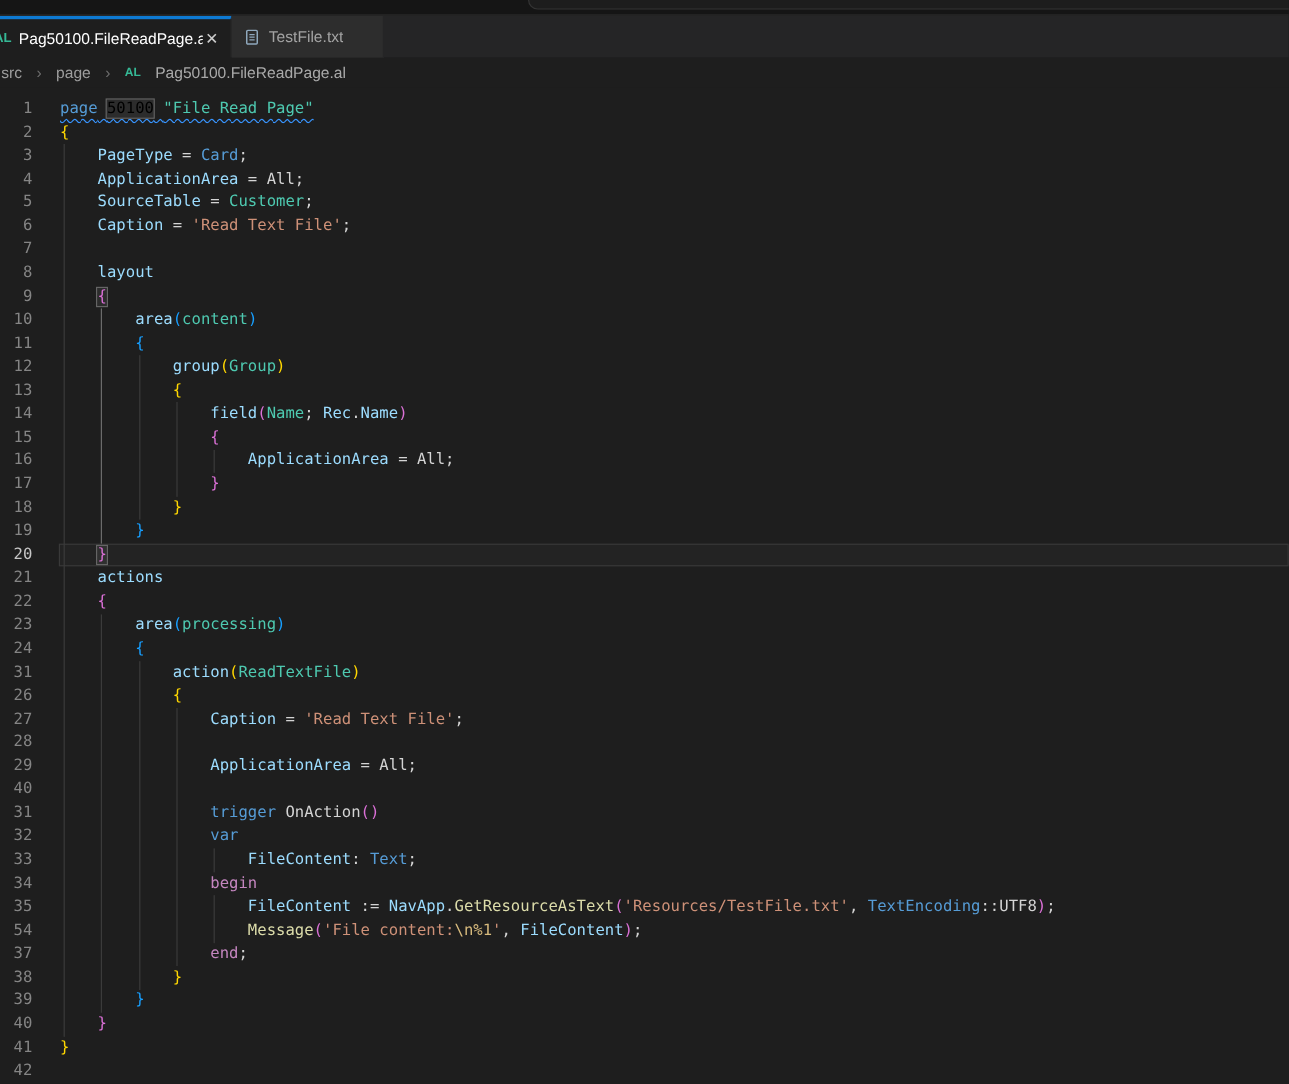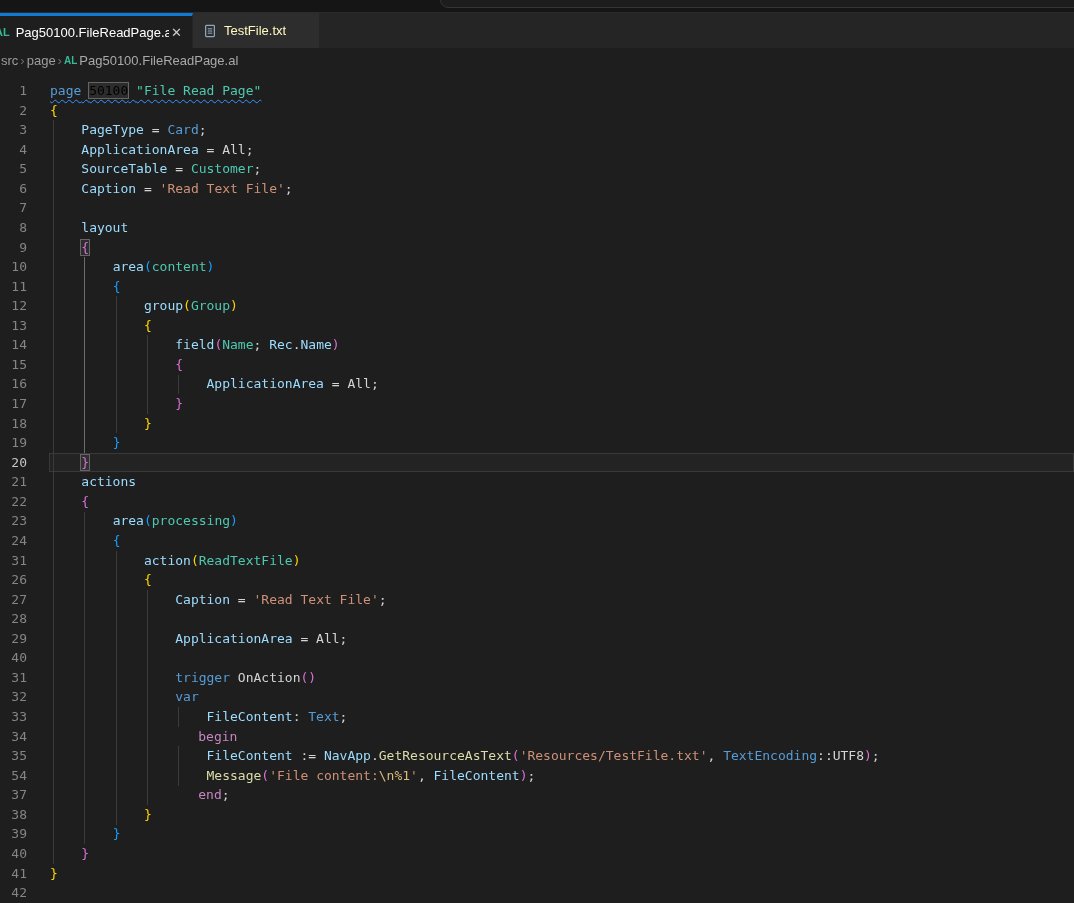--- a/index.html
+++ b/index.html
@@ -10,29 +10,29 @@
   }
   
   .titlebar{position:relative;height:12px;background:#151515;border-bottom:1px solid #2b2b2b;overflow:visible;}
   .cmdbox{position:absolute;left:440px;right:-12px;top:-9px;height:15px;
     background:#1d1d1d;border:1px solid #343434;border-radius:0 0 8px 8px;}
   
   .tabbar{height:35px;background:#252526;display:flex;align-items:stretch;}
   .tab{display:flex;align-items:center;box-sizing:border-box;font-size:13px;cursor:pointer;}
   .tab.active{width:193px;background:#1e1e1e;border-top:3px solid var(--accentBlue);
     padding:0 8px 0 4px;color:#ffffff;overflow:hidden;border-right:1px solid #252526;}
-  .tab.inactive{width:127px;background:#2d2d2d;padding:0 10px;color:#fef9c3;border-right:1px solid #252526;}
+  .tab.inactive{width:127px;background:#2d2d2d;padding:0 10px;color:#a3a3a3;border-right:1px solid #252526;}
   .al-ico{color:var(--alTeal);font-weight:bold;font-size:11px;font-family:"Liberation Sans",sans-serif;flex:none;}
   .tab.active .al-ico{margin-left:-9px;margin-right:6px;}
   .tab-label{white-space:nowrap;overflow:hidden;}
   .close-x{margin-left:auto;color:#cccccc;font-size:13px;padding:0 2px;flex:none;}
   .txt-ico{flex:none;margin-right:7px;display:flex;align-items:center;}
   
   .breadcrumb{height:25px;background:#1e1e1e;display:flex;align-items:center;
-    color:#9d9d9d;font-size:13px;padding-left:1px;gap:2px;}
+    color:#9d9d9d;font-size:13px;padding-left:1px;gap:12px;}
   .crumb-sep{color:#6d6d6d;font-size:13px;}
   .breadcrumb .al-ico{font-size:10px;}
   .crumb-file{color:#a9a9a9;}
   
   .editor{position:relative;height:830px;background:#1e1e1e;
     font-family:"DejaVu Sans Mono",monospace;font-size:13px;}
   .code-area{position:absolute;top:8px;left:0;right:0;}
   .row{height:19.57px;line-height:19.57px;white-space:pre;position:relative;z-index:2;}
   .lnum{display:inline-block;width:27px;text-align:right;margin-right:23px;
     color:#858585;white-space:pre;}
@@ -40,21 +40,21 @@
   .guide{position:absolute;width:1px;background:#3b3b3b;z-index:1;}
   .guide.active{background:#6b6b6b;}
   .curline{position:absolute;left:49px;right:0;height:19.57px;box-sizing:border-box;
     border:1px solid rgba(255,255,255,0.10);background:rgba(255,255,255,0.025);z-index:0;}
   .squig{text-decoration:underline;text-decoration-style:wavy;
     text-decoration-color:var(--squiggle);text-decoration-thickness:1px;text-underline-offset:4px;}
   .match{outline:1px solid #656565;background:rgba(110,110,110,0.18);}
   
   .tk-kw{color:var(--kw);} .tk-prop{color:var(--prop);} .tk-type{color:var(--type);}
   .tk-str{color:var(--str);} .tk-esc{color:var(--esc);}
-  .tk-ctl{color:var(--ctl);margin-left:23px;} .tk-fn{color:var(--fn);} .tk-pl{color:var(--pl);}
+  .tk-ctl{color:var(--ctl);} .tk-fn{color:var(--fn);} .tk-pl{color:var(--pl);}
   .tk-b1{color:var(--b1);} .tk-b2{color:var(--b2);} .tk-b3{color:var(--b3);}
 </style>
 </head>
 <body>
 
 <div class="titlebar">
   <div class="cmdbox"></div>
 </div>
 
 <div class="tabbar">

